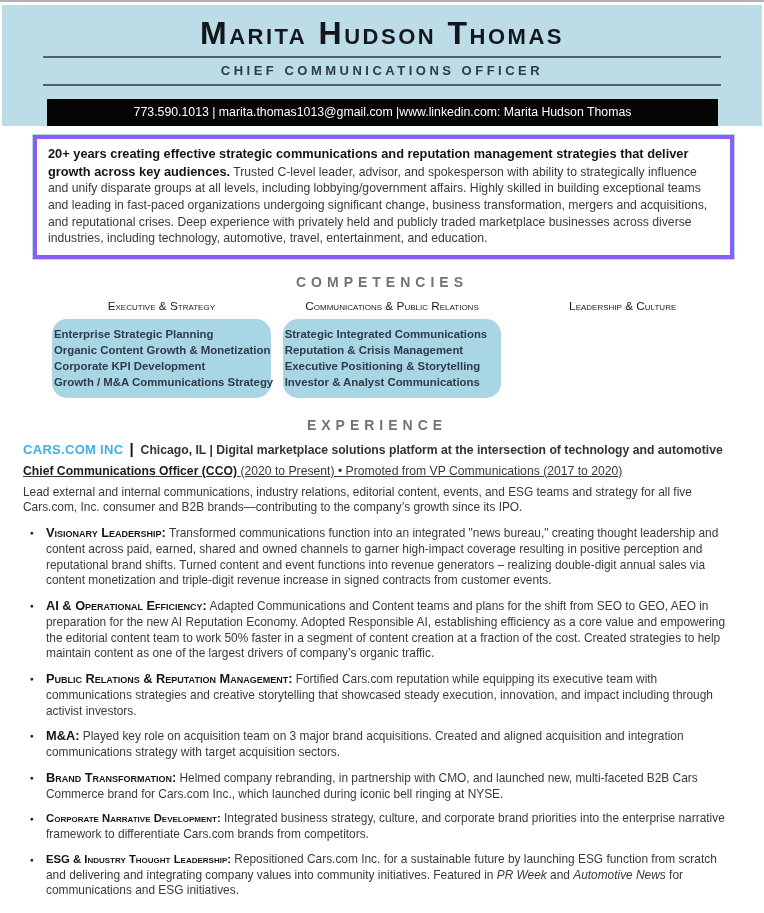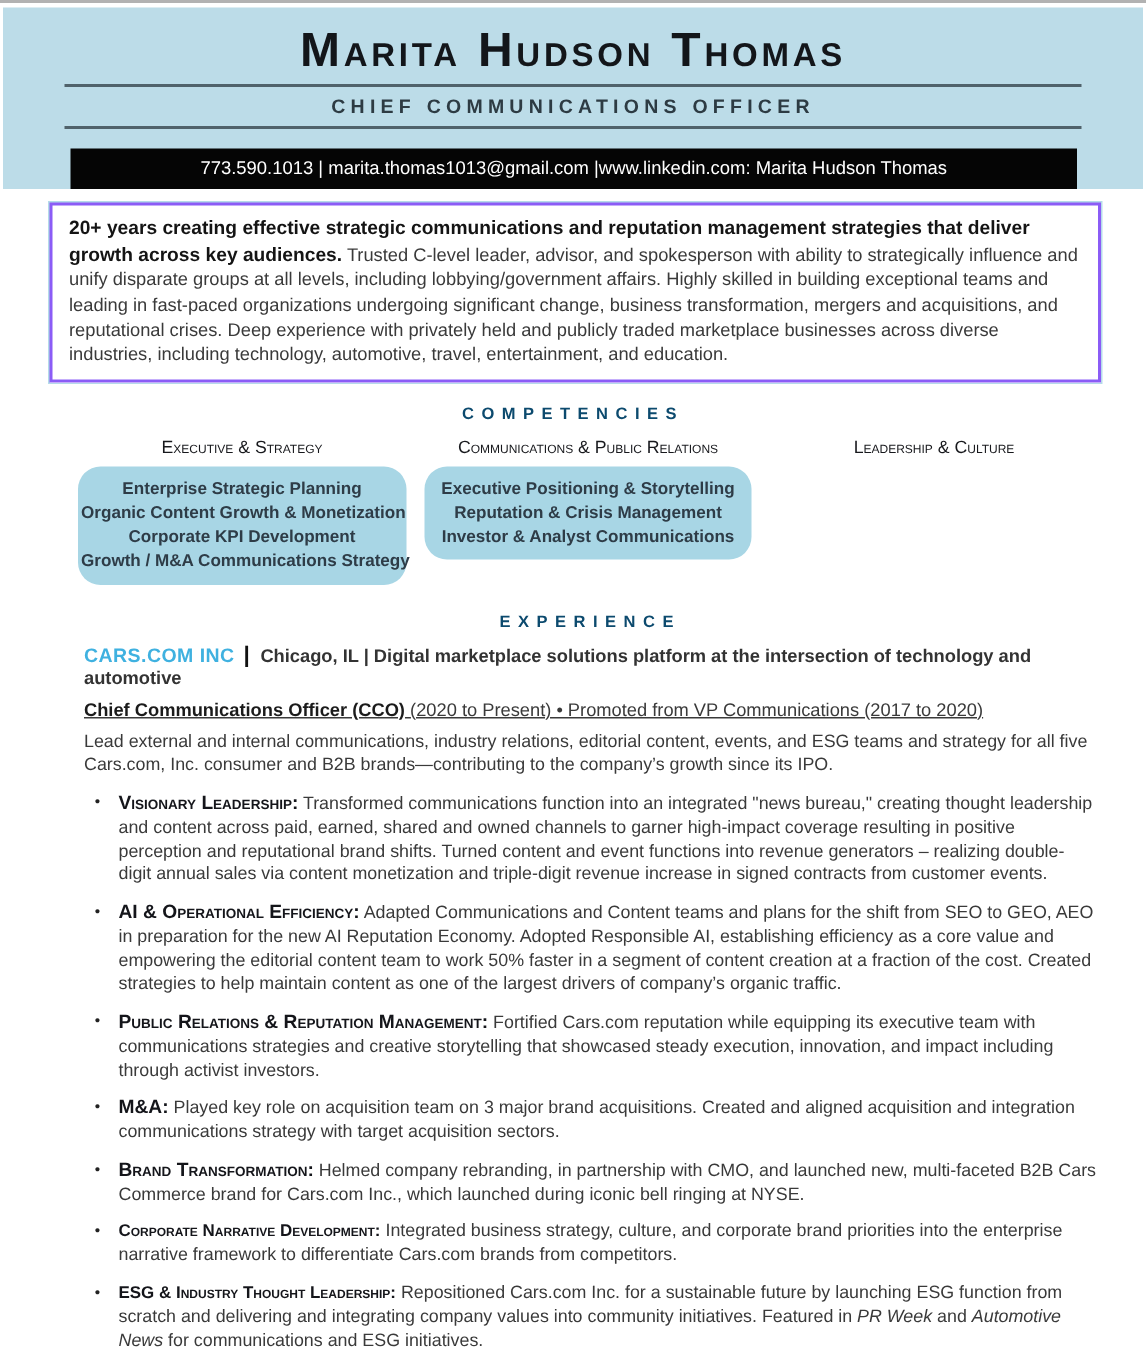--- a/index.html
+++ b/index.html
@@ -14,43 +14,43 @@
           font-size:32px; letter-spacing:2.5px; color:#13161a; line-height:1.1;
           margin-bottom:5px; }
   .rule { height:2px; background:#50626b; margin:0 41px; }
   .title { text-align:center; font-variant:normal; text-transform:uppercase;
            font-size:13px; font-weight:bold; letter-spacing:3.5px; color:#2d3b43;
            padding:5px 0 6px; }
   .contact-bar { margin:13px 44px 0 45px; background:#050505; color:#ffffff;
                  text-align:center; font-size:12.3px; padding:6px 0 7px; }
 
   
-  .summary { margin:9px 30px 0 33px; border:2px solid #8b5cf6;
+  .summary { margin:9px 30px 0 33px; border:4px solid #8b5cf6;
              box-shadow:0 0 0 1px #b5dbe9; padding:6px 11px 8px;
              font-size:12.2px; line-height:1.36; color:#3a3a3a; }
   .summary .lead { font-weight:bold; color:#141414; font-size:12.8px; }
 
   
-  .section-heading { text-align:center; font-size:11px; font-weight:bold;
-                     letter-spacing:5px; color:#0c4a6e; }
+  .section-heading { text-align:center; font-size:14px; font-weight:bold;
+                     letter-spacing:5px; color:#737373; }
   .comp-heading { margin:15px 0 9px; }
   .exp-heading { margin:19px 0 7px; }
 
   
   .comp-row { display:flex; gap:12px; margin:0 32px 0 52px; }
   .comp-col { flex:1 1 0; min-width:0; }
   .comp-header { text-align:center; font-variant:small-caps; font-weight:normal;
                  font-size:11.8px; color:#17181c; margin-bottom:6px; white-space:nowrap; }
   .comp-box { background:#a8d6e5; border-radius:15px; padding:7px 2px;
-              text-align:center; }
+              }
   .comp-item { font-weight:bold; font-size:11.4px; line-height:1.42;
                color:#2e3c47; white-space:nowrap; }
 
   
-  .experience { margin:0 33px 0 56px; }
+  .experience { margin:0 33px 0 23px; }
   .company-line { margin-top:5px; font-size:12.2px; color:#333; font-weight:600; }
   .company { color:#3fb1e0; font-weight:800; font-size:13px; letter-spacing:0.3px; }
   .company-divider { font-weight:bold; color:#111; font-size:15px; margin:0 7px 0 6px; }
   .role-line { margin-top:7px; font-size:12.2px;text-decoration:underline; }
   .role { font-weight:bold; color:#1b1b1b; }
   .role-meta { color:#3a3a3a; }
   .exp-lead { margin-top:7px; font-size:11.9px; line-height:1.32; color:#3a3a3a; }
   ul.bullets { list-style:none; margin-top:9px; }
   ul.bullets li { position:relative; padding-left:23px; margin-bottom:9px;
                   font-size:11.9px; line-height:1.32; color:#3a3a3a; }
@@ -90,22 +90,23 @@
           <div class="comp-box">
             <div class="comp-item">Enterprise Strategic Planning</div>
             <div class="comp-item">Organic Content Growth &amp; Monetization</div>
             <div class="comp-item">Corporate KPI Development</div>
             <div class="comp-item">Growth / M&amp;A Communications Strategy</div>
           </div>
         </div>
         <div class="comp-col">
           <div class="comp-header">Communications &amp; Public Relations</div>
           <div class="comp-box">
+            <div class="comp-item">Strategic Integrated Communications</div>
+            <div class="comp-item">Reputation &amp; Crisis Management</div>
             <div class="comp-item">Executive Positioning &amp; Storytelling</div>
-            <div class="comp-item">Reputation &amp; Crisis Management</div>
             <div class="comp-item">Investor &amp; Analyst Communications</div>
           </div>
         </div>
         <div class="comp-col">
           <div class="comp-header">Leadership &amp; Culture</div>
         </div>
       </div>
   </div>
 
   <div class="experience">

